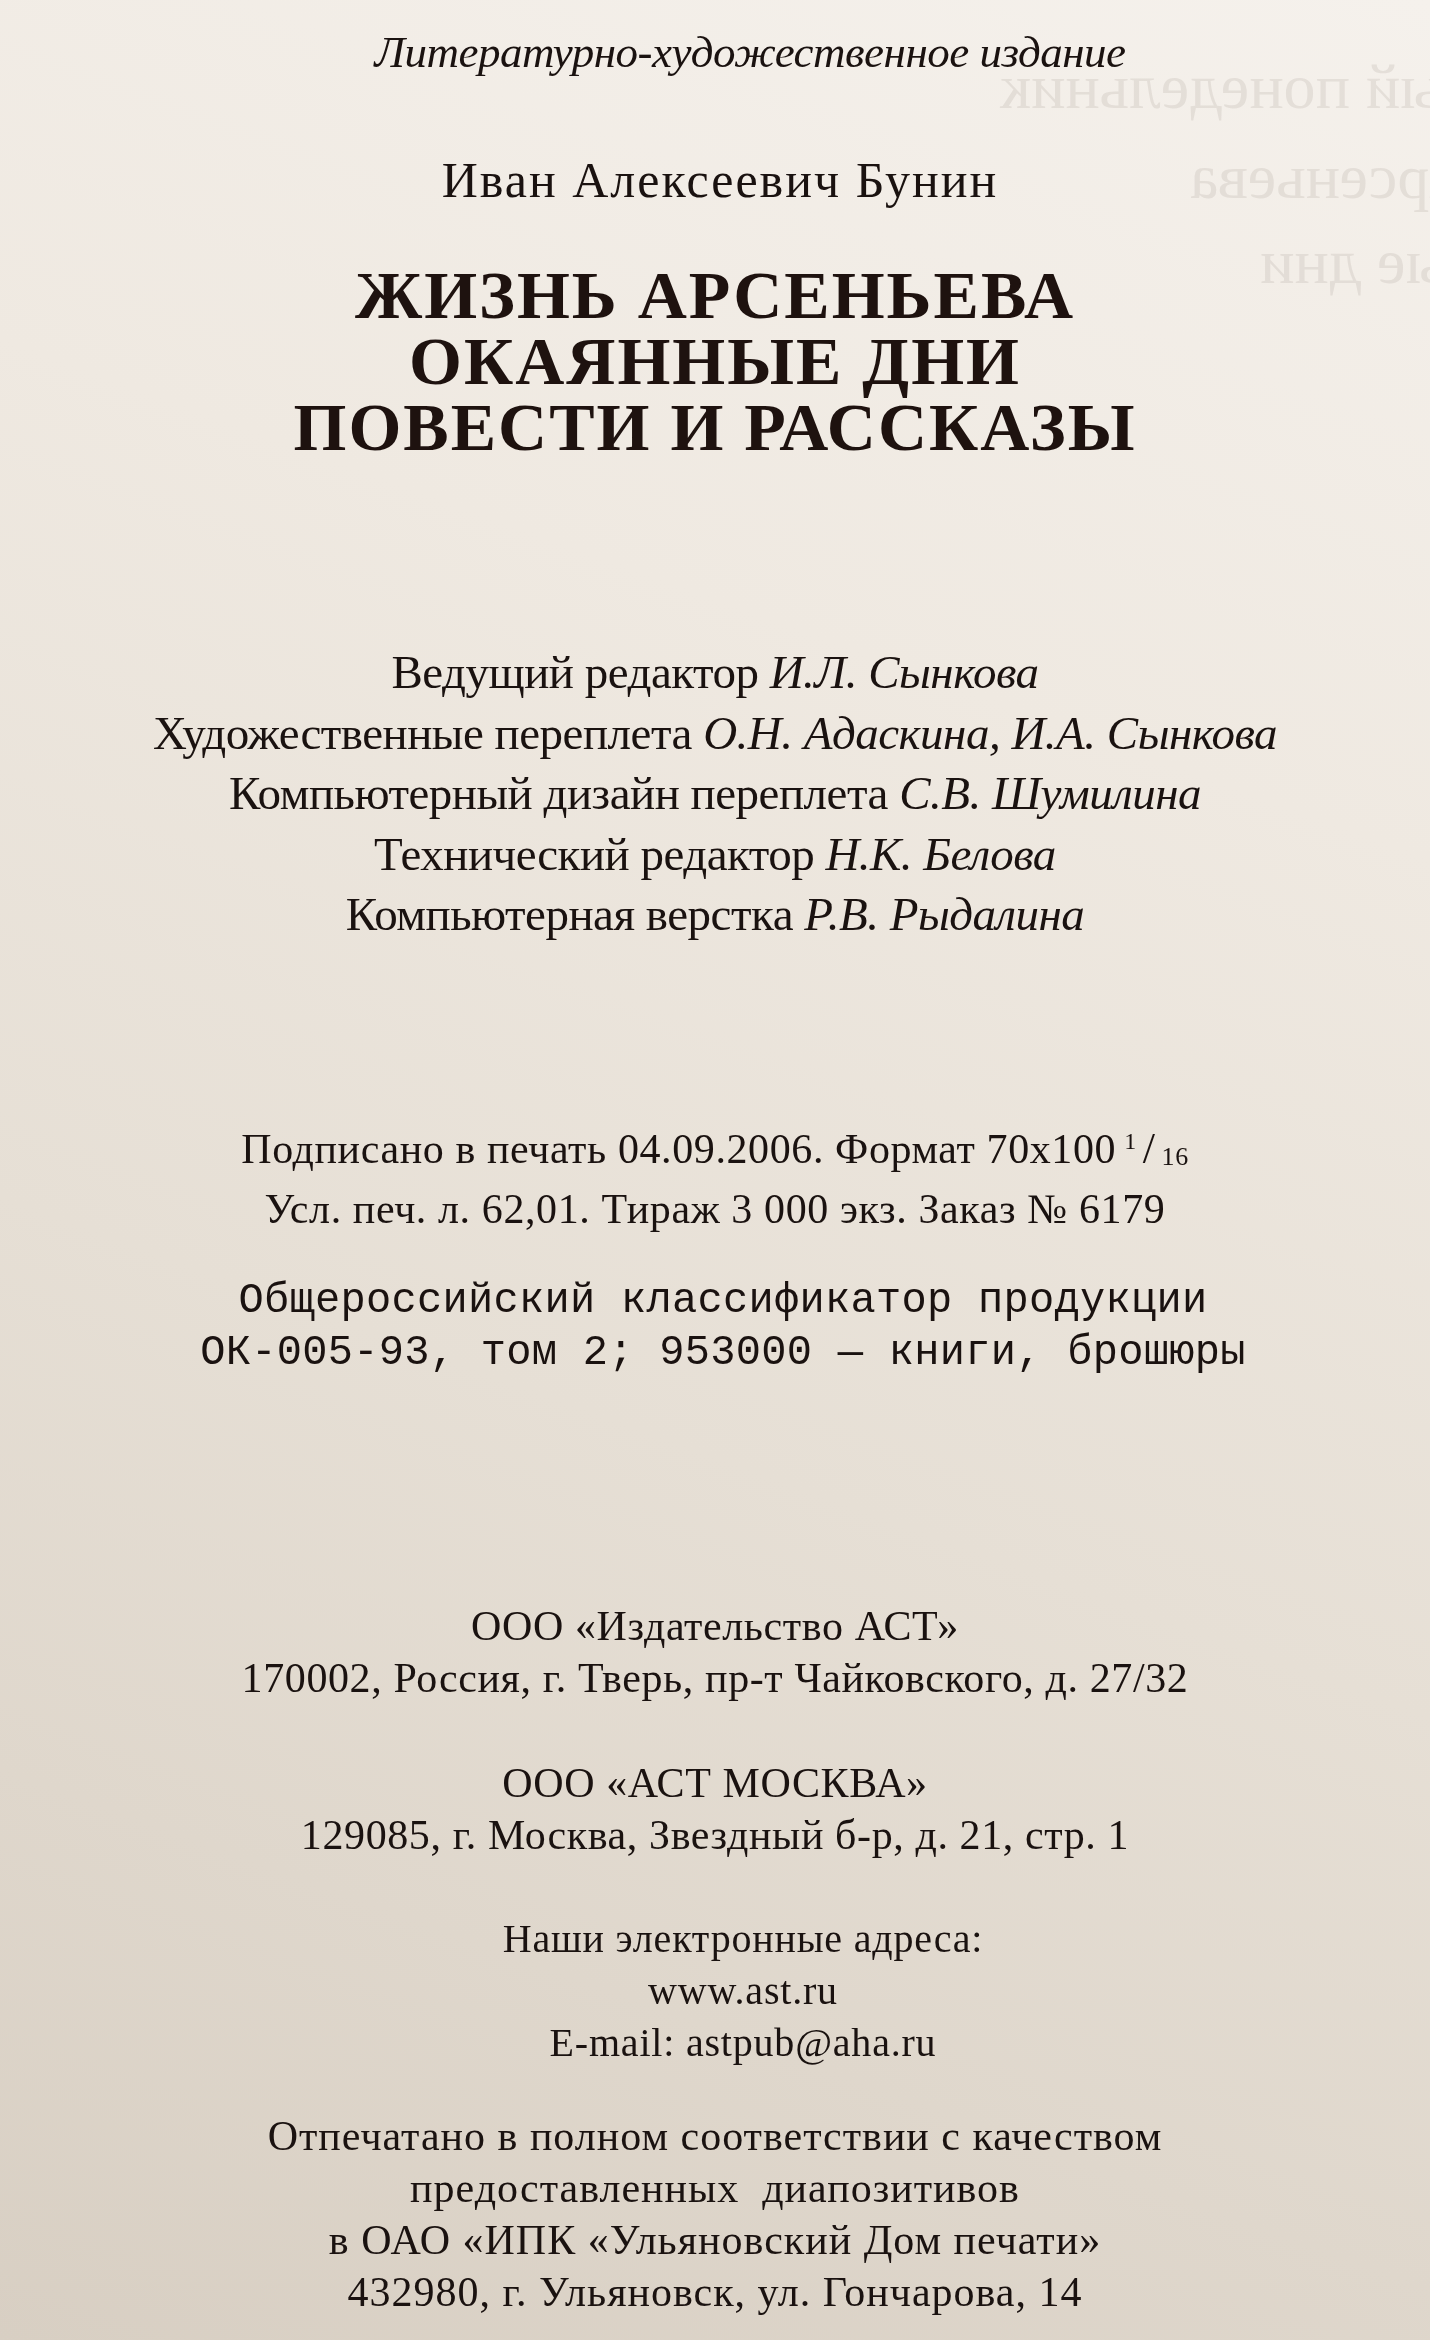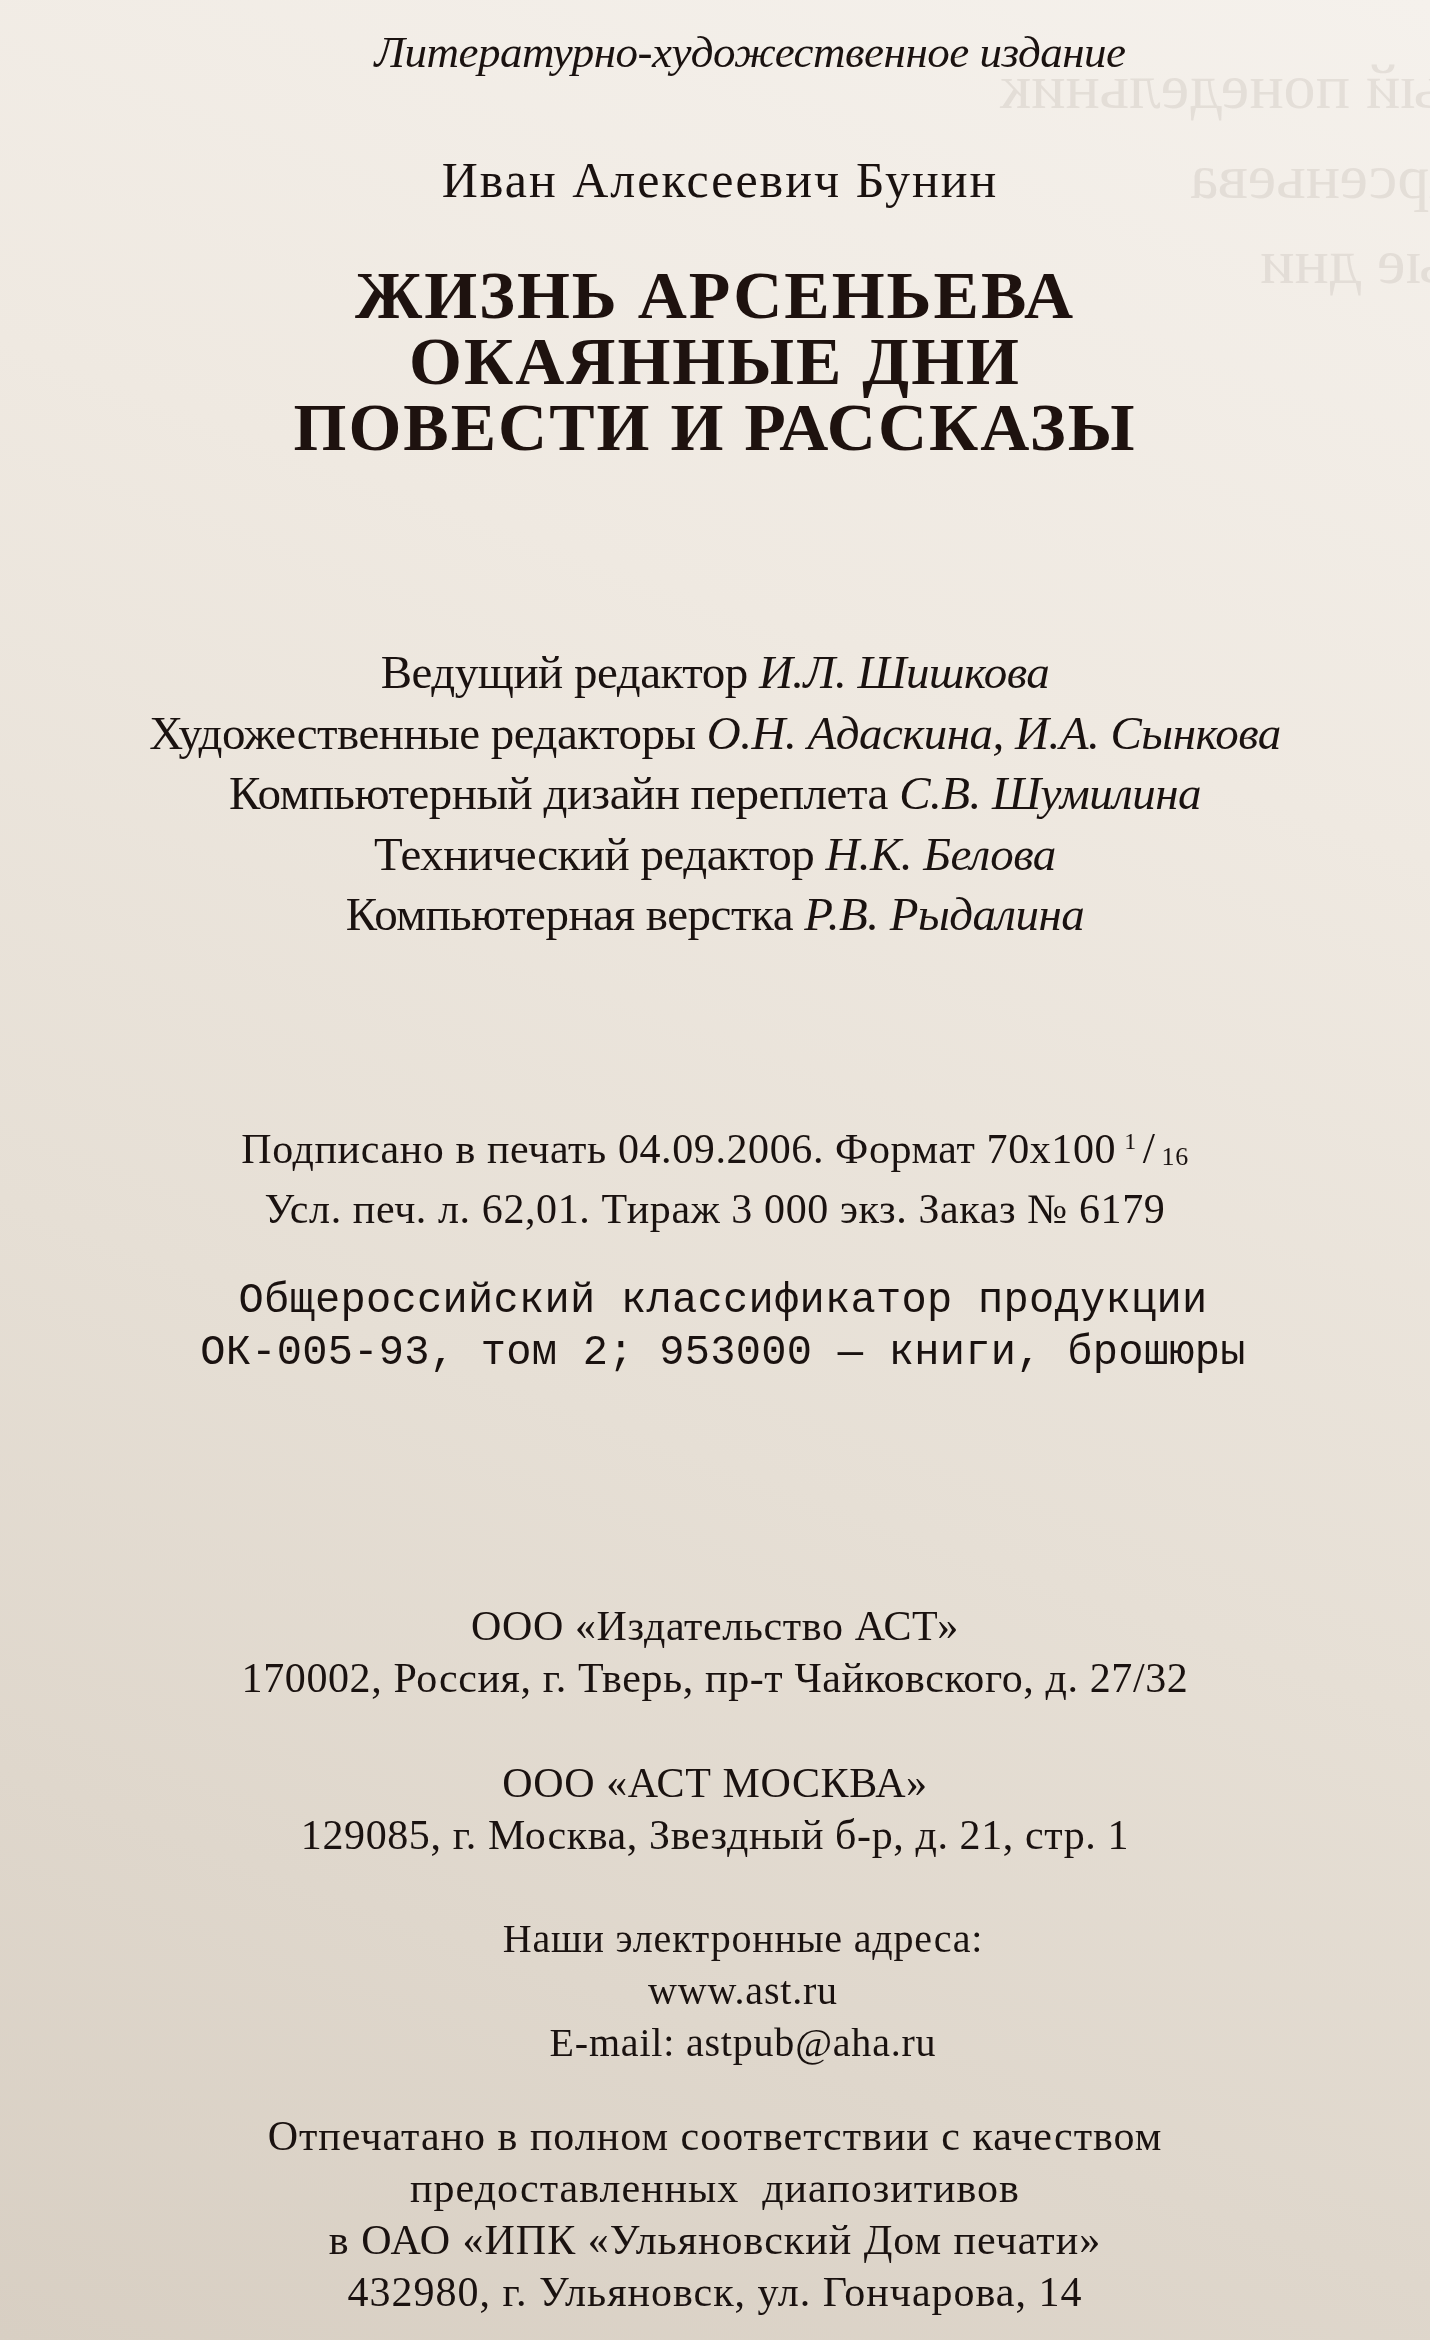--- a/index.html
+++ b/index.html
@@ -121,24 +121,24 @@
 
   <div class="block titles">
     <span class="line">ЖИЗНЬ АРСЕНЬЕВА</span>
     <span class="line">ОКАЯННЫЕ ДНИ</span>
     <span class="line">ПОВЕСТИ И РАССКАЗЫ</span>
   </div>
 
   <div class="block credits">
     <span class="line">
       <span>Ведущий редактор</span>
-      <span class="name">И.Л. Шишкова</span>
+      <span class="name">И.Л. Сынкова</span>
     </span>
     <span class="line">
-      <span>Художественные редакторы</span>
+      <span>Художественные переплета</span>
       <span class="name">О.Н. Адаскина, И.А. Сынкова</span>
     </span>
     <span class="line">
       <span>Компьютерный дизайн переплета</span>
       <span class="name">С.В. Шумилина</span>
     </span>
     <span class="line">
       <span>Технический редактор</span>
       <span class="name">Н.К. Белова</span>
     </span>

